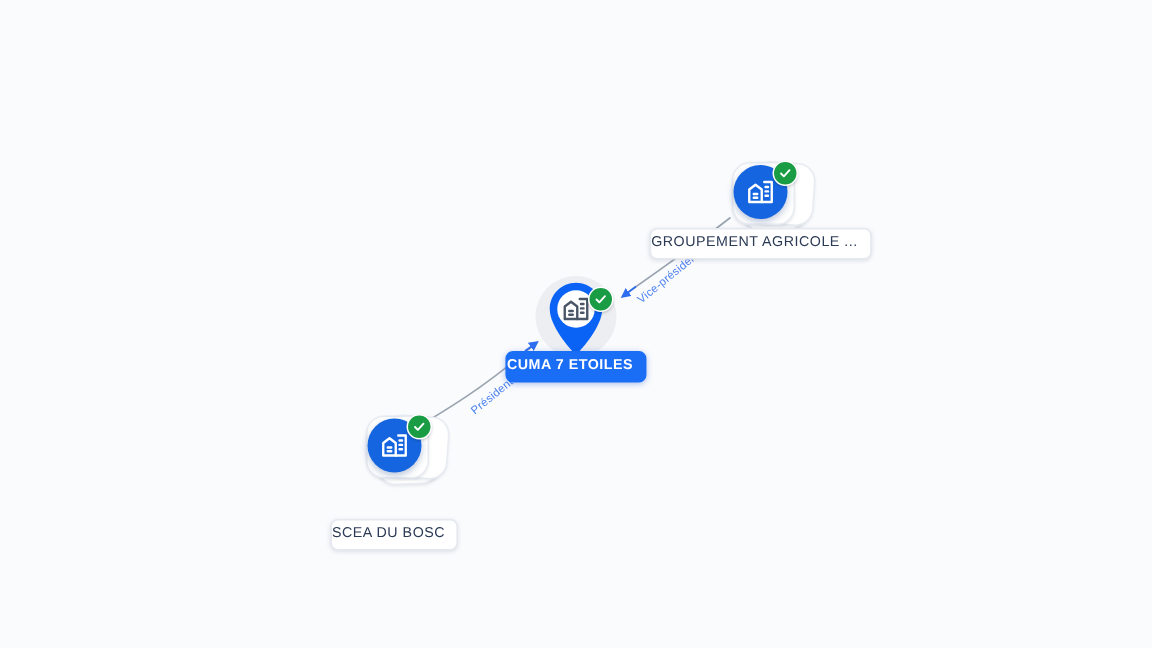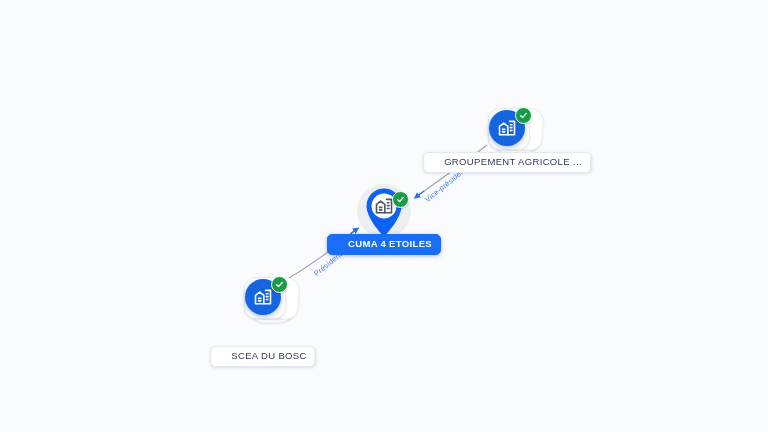--- a/index.html
+++ b/index.html
@@ -80,21 +80,21 @@
     box-shadow: 0 1px 2px rgba(0,0,0,0.18);
   }
   .check svg { display: block; }
 
   
   .label {
     position: absolute;
     white-space: nowrap;
     font-size: 9.5px;
     letter-spacing: 0.35px;
-    padding: 4px 8px 4px 20px;
+    padding: 4px 8px 4px 0;
     border-radius: 5px;
     transform: translateX(-50%);
     line-height: 1.15;
   }
   .label.plain {
     background: #ffffff;
     color: #2b3a55;
     border: 1px solid #e4e8ef;
     box-shadow: 0 1px 3px rgba(30,45,80,0.13);
   }
@@ -173,21 +173,21 @@
         <path d="M13 20h8V4h-6"></path>
         <path d="M6.6 13.6h2.8M6.6 16.6h2.8"></path>
         <path d="M16 8h2M16 11.5h2M16 15h2"></path>
       </svg>
     </div>
     <div class="check" style="left:8px; top:-21px;">
       <svg width="9" height="9" viewBox="0 0 24 24" fill="none" stroke="#ffffff" stroke-width="3.4" stroke-linecap="round" stroke-linejoin="round">
         <path d="M4.5 12.5l5 5 10-11"></path>
       </svg>
     </div>
-    <div class="label selected" style="left:0px; top:22px;">CUMA 4 ETOILES</div>
+    <div class="label selected" style="left:0px; top:22px;">CUMA 7 ETOILES</div>
   </div>
 
   <div class="node" style="left:263px; top:297px;">
     <div class="stack s1"></div>
     <div class="stack s2"></div>
     <div class="stack s3"></div>
     <div class="disc">
       <svg width="20" height="20" viewBox="0 0 24 24" fill="none" stroke="#ffffff" stroke-width="1.9" stroke-linecap="round" stroke-linejoin="round">
         <path d="M3 20h10V10L8 6.2 3 10z"></path>
         <path d="M13 20h8V4h-6"></path>

